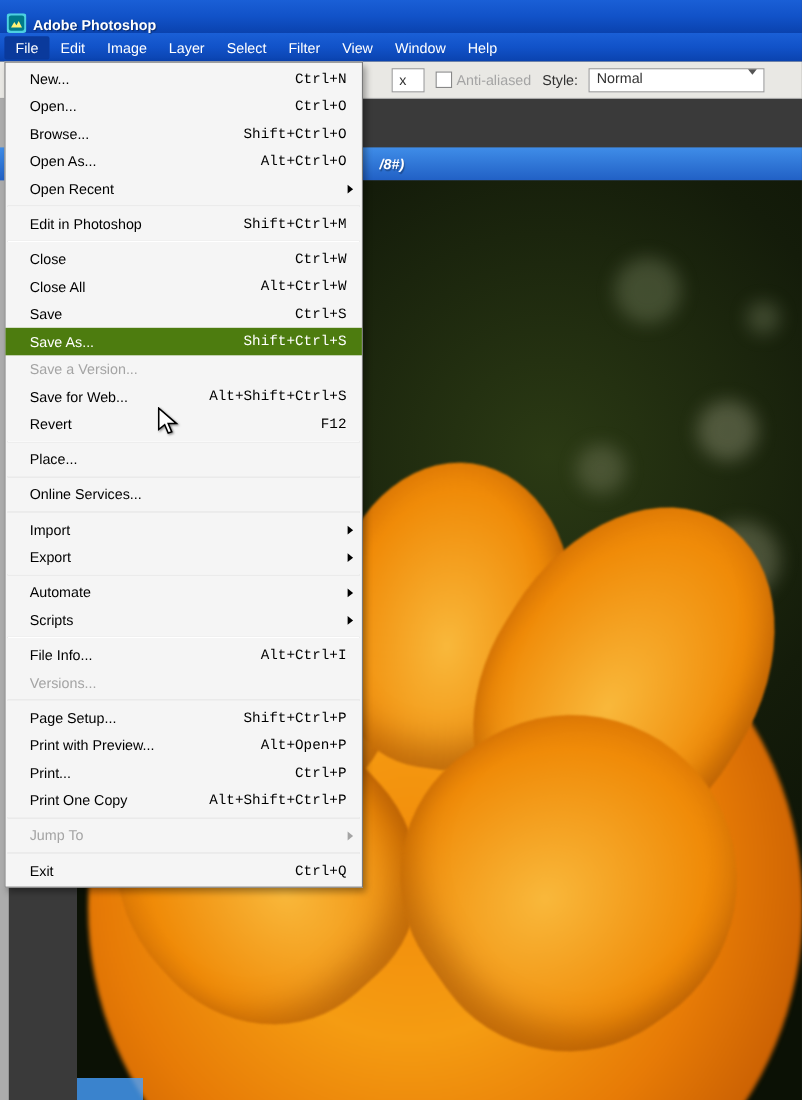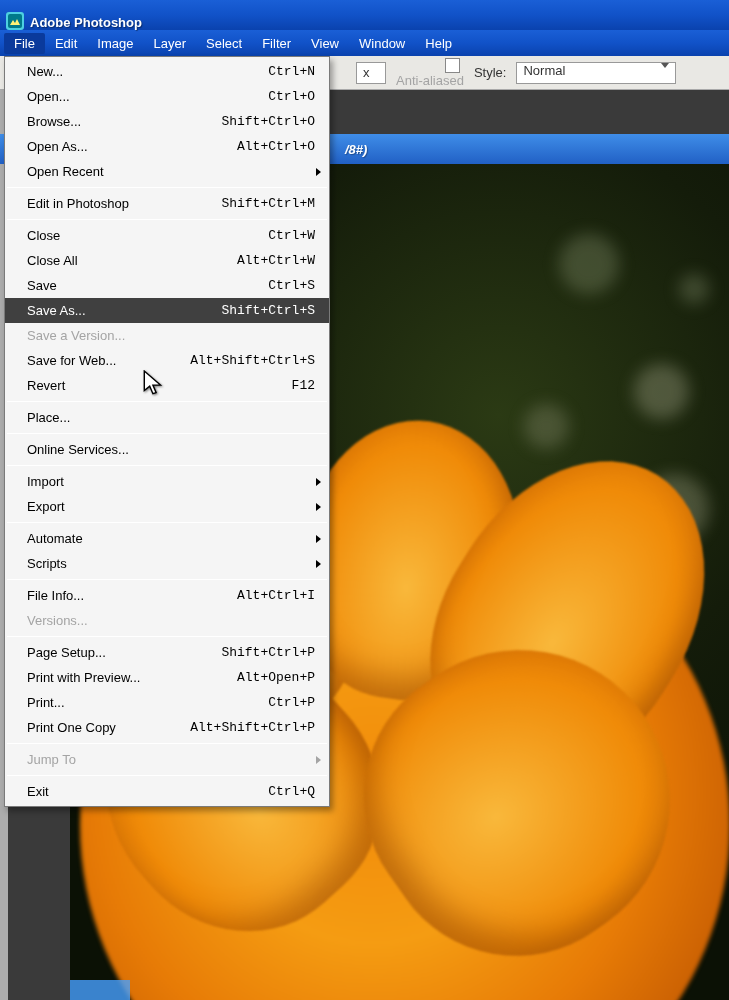--- a/index.html
+++ b/index.html
@@ -164,21 +164,21 @@
     height: 25px;
     padding: 0 14px 0 22px;
     color: #000;
     cursor: default;
     position: relative;
   }
   .dropdown .mi .lbl { flex: 1; }
   .dropdown .mi .sc { text-align: right; min-width: 120px; font-family: Liberation Mono, monospace; }
   .dropdown .mi.disabled { color: #a4a4a4; }
   .dropdown .mi.selected {
-    background: #404040;
+    background: #4d7c0f;
     color: #fff;
   }
   .dropdown .mi .arrow {
     width: 0; height: 0;
     border-top: 4px solid transparent;
     border-bottom: 4px solid transparent;
     border-left: 5px solid #000;
     position: absolute;
     right: 8px;
   }
@@ -240,21 +240,21 @@
     <div class="menu-item">View</div>
     <div class="menu-item">Window</div>
     <div class="menu-item">Help</div>
   </div>
 
 <div class="optionsbar">
   <span class="spacer-left"></span>
   <span class="field-box">
     <span>x</span>
   </span>
-  <span style="display:flex;align-items:flex-end;flex-direction:column;">
+  <span style="display:flex;align-items:center;">
     <span class="checkbox"></span>
     <span class="disabled">Anti-aliased</span>
   </span>
   <span>Style:</span>
   <span class="style-select">
     <span>Normal</span>
     <span class="caret"></span>
   </span>
 </div>
 

